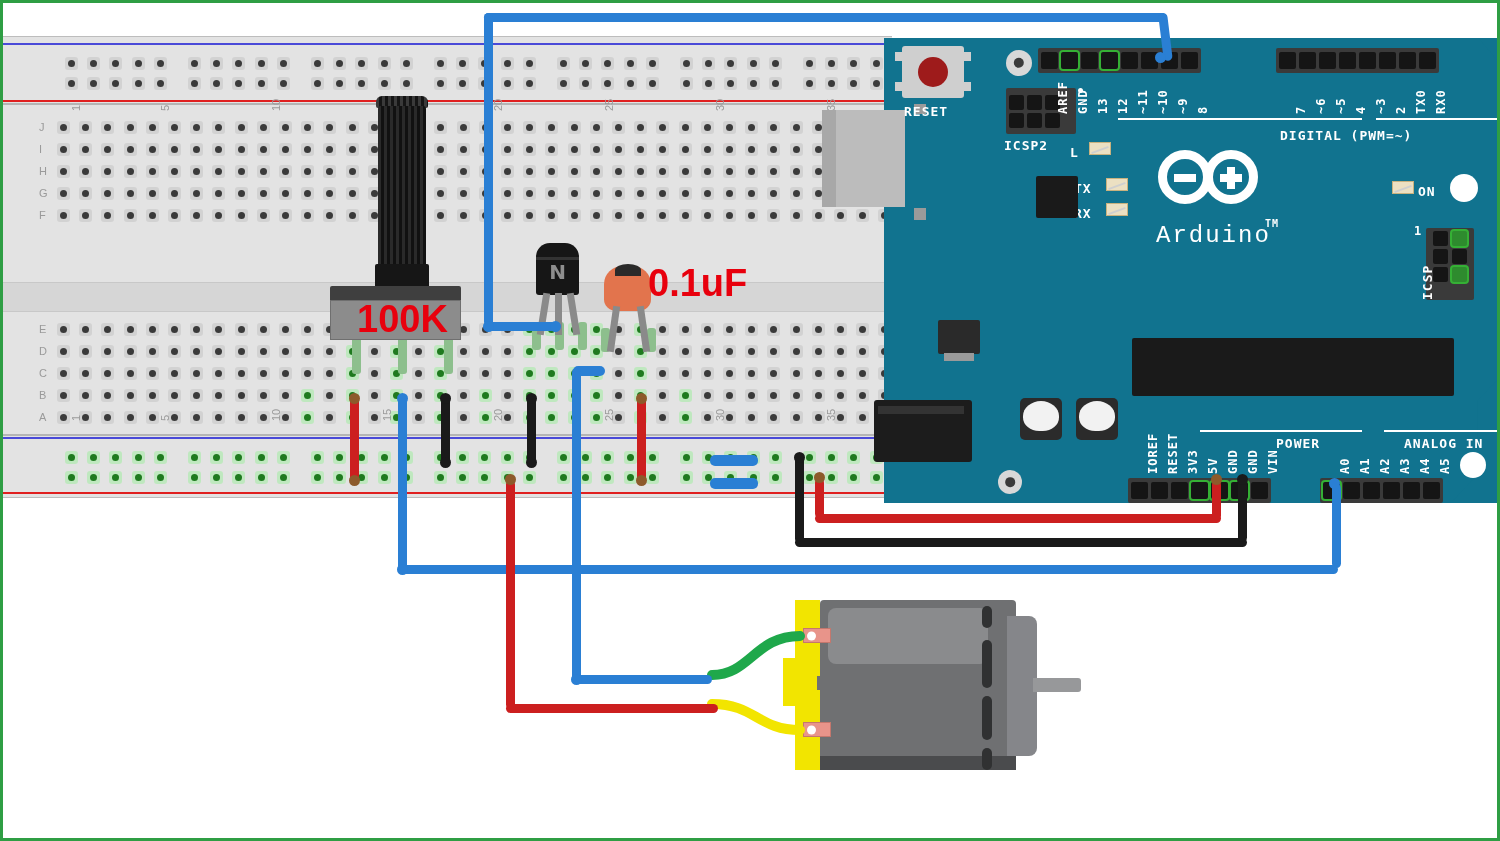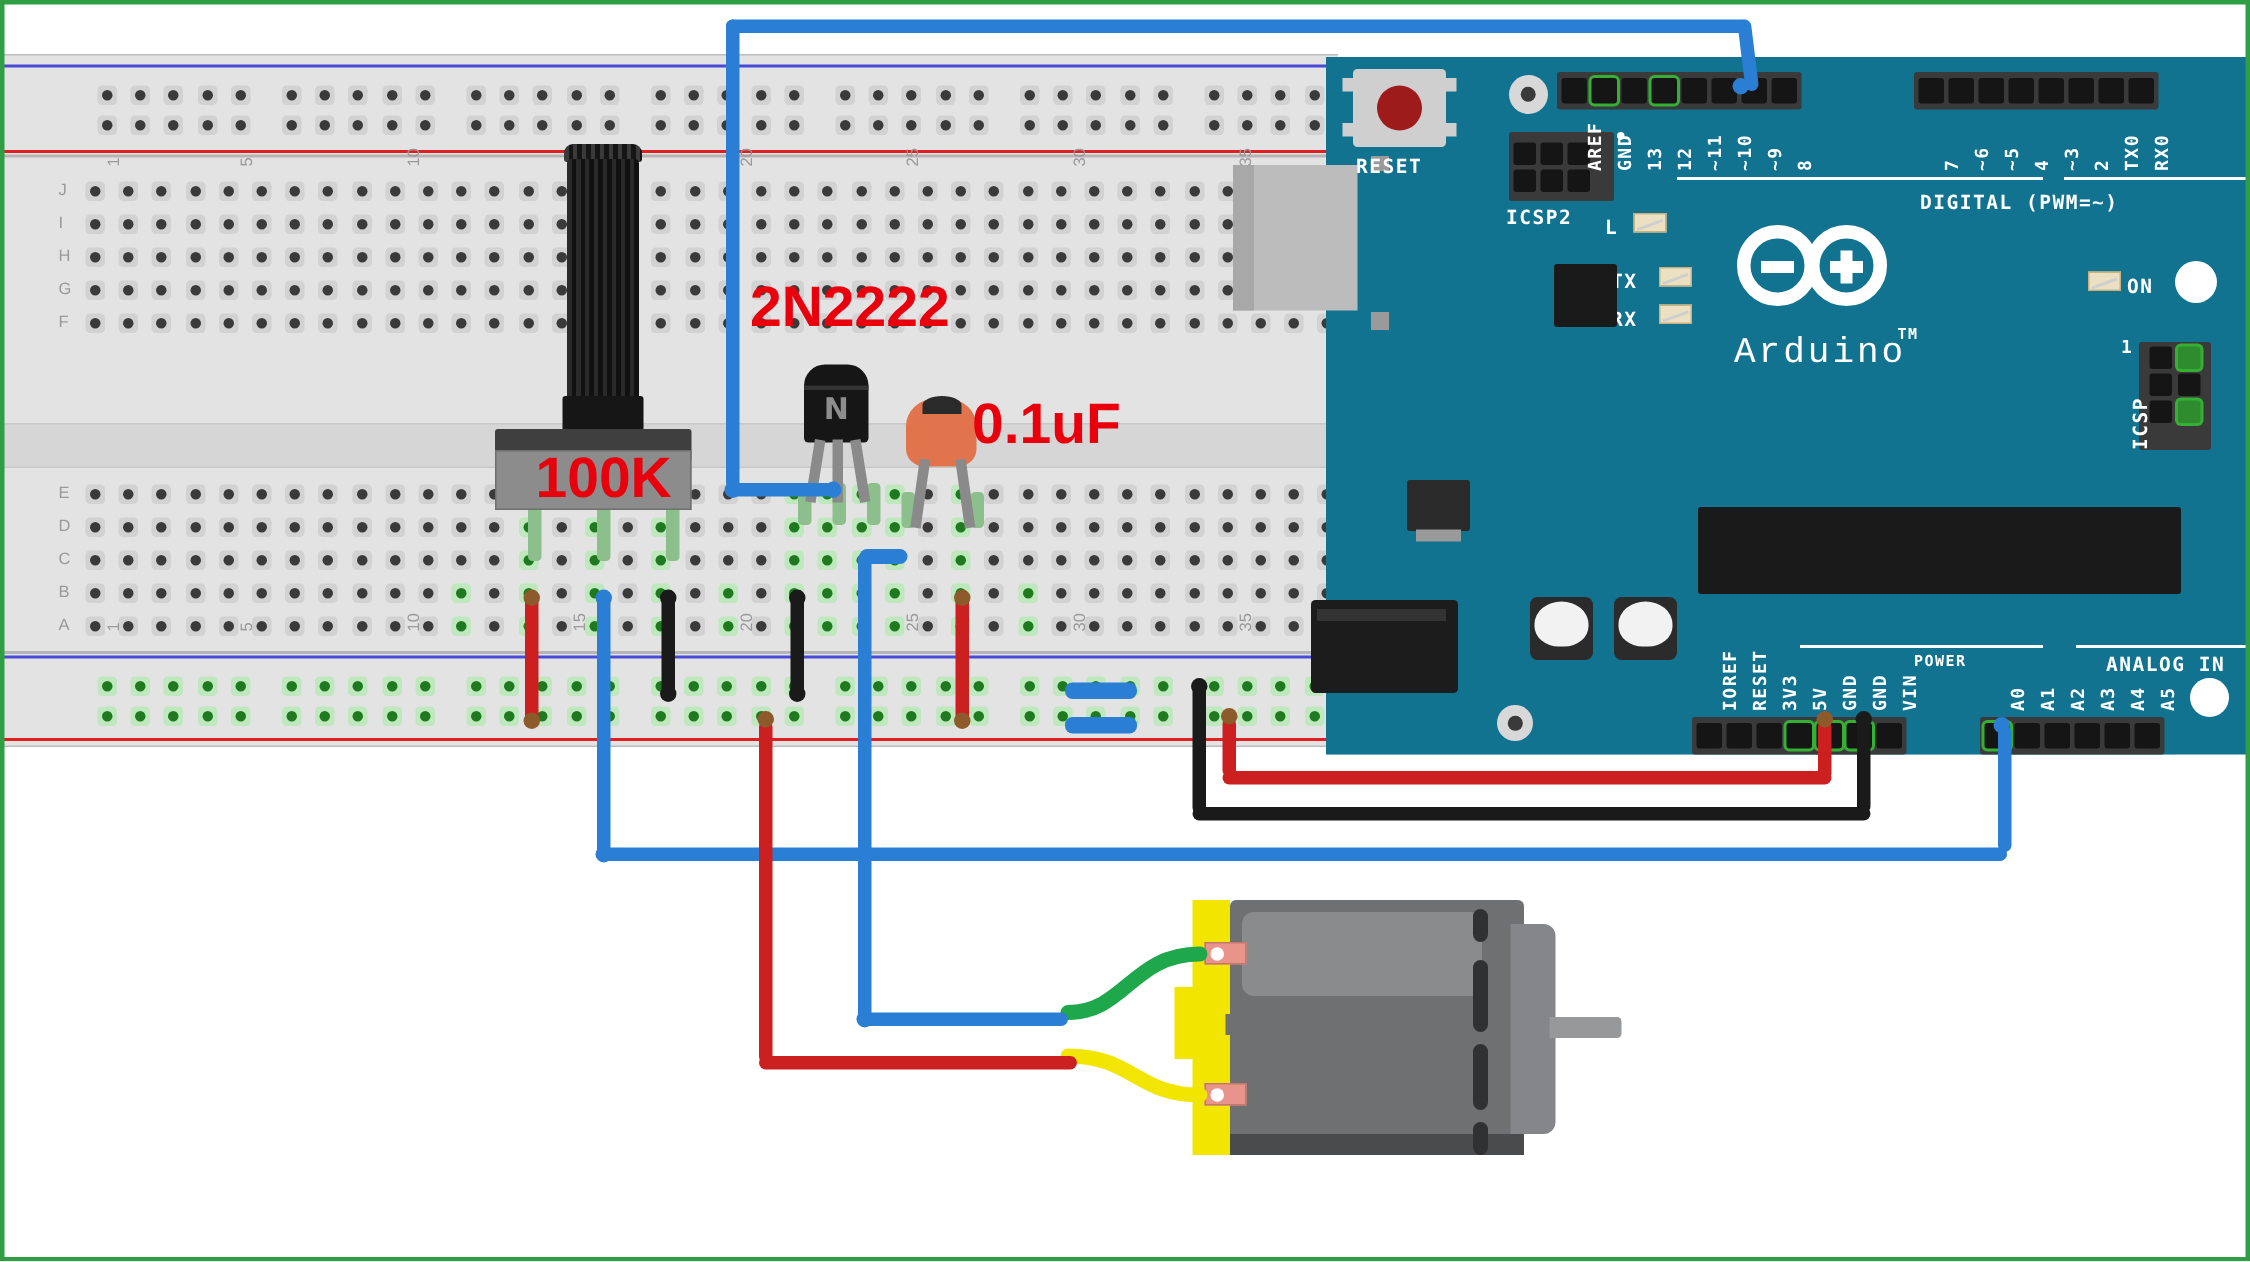--- a/index.html
+++ b/index.html
@@ -1030,21 +1030,21 @@
       </div>
     <div id="analog-labels">
         <div class="ard-text ard-vert" style="font-size: 12px; left: 454px; top: 436px;">A0</div>
         <div class="ard-text ard-vert" style="font-size: 12px; left: 474px; top: 436px;">A1</div>
         <div class="ard-text ard-vert" style="font-size: 12px; left: 494px; top: 436px;">A2</div>
         <div class="ard-text ard-vert" style="font-size: 12px; left: 514px; top: 436px;">A3</div>
         <div class="ard-text ard-vert" style="font-size: 12px; left: 534px; top: 436px;">A4</div>
         <div class="ard-text ard-vert" style="font-size: 12px; left: 554px; top: 436px;">A5</div>
       </div>
 
-    <div class="ard-text" style="left:392px; top:398px; font-size:10px;">POWER</div>
+    <div class="ard-text" style="left:392px; top:398px; font-size:13px;">POWER</div>
     <div class="ard-text" style="left:520px; top:398px; font-size:13px;">ANALOG IN</div>
 
     <div class="mount-hole" style="left:576px; top:414px; width:26px; height:26px;"></div>
   </div>
 
   <div id="pot" style="left:330px; top:96px; width:140px; height:240px;">
     <div class="pot-shaft-top" style="left:46px; top:0;"></div>
     <div class="pot-shaft" style="left:48px; top:10px;"></div>
     <div class="pot-neck" style="left:45px; top:168px;"></div>
     <div class="pot-tabs" style="left:0px; top:190px;"></div>
@@ -1150,18 +1150,17 @@
     <div class="mt-term" style="left:8px; top:122px;"></div>
     <div style="position:absolute;left:22px;top:76px;width:6px;height:14px;background:#6f7072;"></div>
   </div>
 
   <svg style="position:absolute; left:700px; top:620px; width:120px; height:130px; z-index:19;">
     <path d="M 12 55 C 50 55, 55 16, 100 16" stroke="#1fa84b" stroke-width="10" fill="none" stroke-linecap="round"></path>
     <path d="M 12 84 C 55 84, 58 110, 100 110" stroke="#f2e500" stroke-width="10" fill="none" stroke-linecap="round"></path>
   </svg>
 
   <div class="anno" style="left:357px; top:298px; font-size:38px;">100K</div>
-  <div class="anno" style="left:500px; top:184px; font-size:38px;">2N2222</div>
   <div class="anno" style="left:648px; top:262px; font-size:38px;">0.1uF</div>
 
 
   <div id="frame"></div>
 </div>
 
 </body></html>

